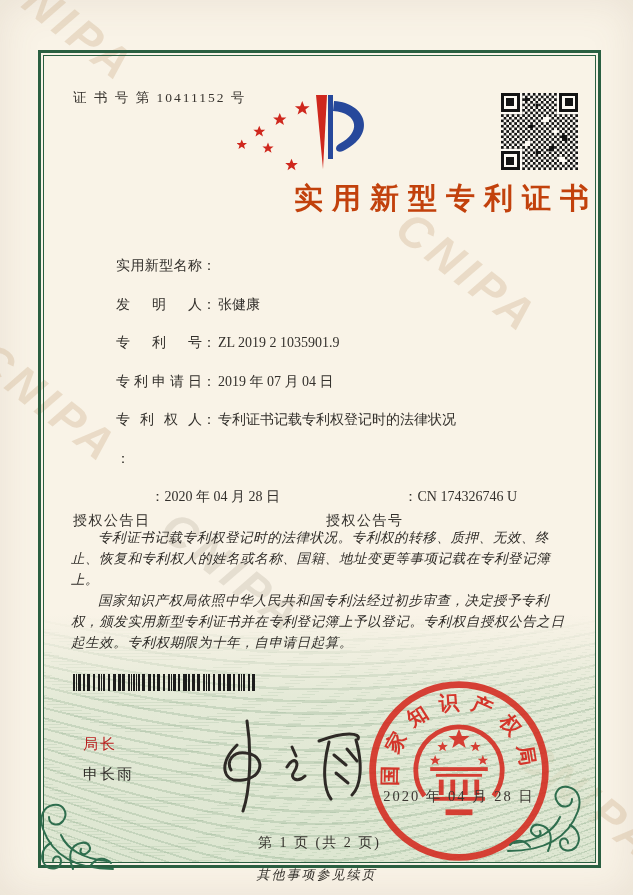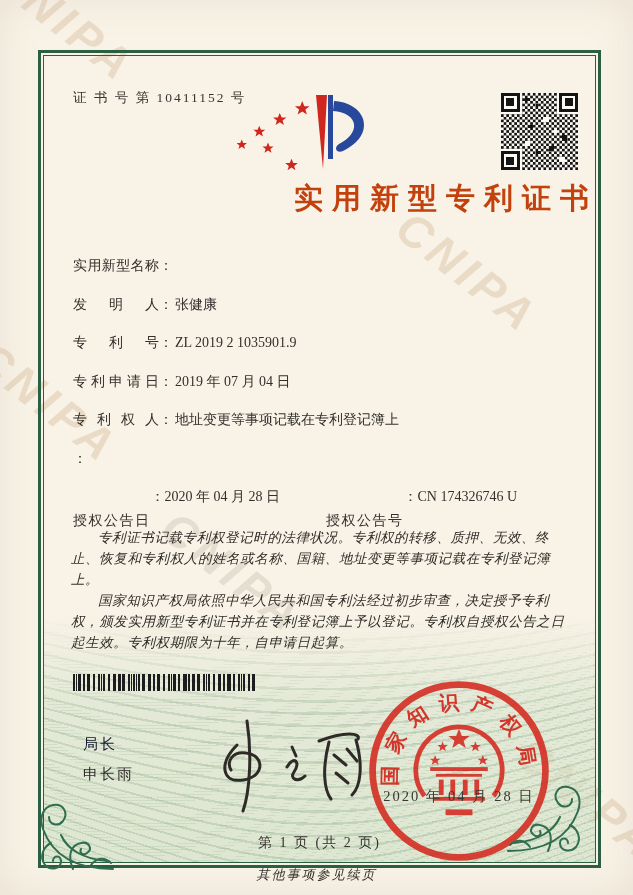--- a/index.html
+++ b/index.html
@@ -28,40 +28,40 @@
         -webkit-mask-image:linear-gradient(to bottom,transparent,black 38%);
         mask-image:linear-gradient(to bottom,transparent,black 38%);}
   
   .certno{position:absolute;left:32px;top:36px;font-size:13.5px;letter-spacing:2px;color:#38342f;}
   .logo{position:absolute;left:196px;top:34px;width:170px;height:104px;}
   .qr{position:absolute;left:460px;top:40px;width:77px;height:77px;}
   .title{position:absolute;left:0;right:0;top:126px;text-align:right;
          font-size:29px;font-weight:bold;letter-spacing:9px;color:#c2410c;}
   
   .fields{position:absolute;left:32px;right:30px;top:202px;font-size:14px;line-height:22px;color:#33302c;}
-  .frow{display:flex;margin-bottom:16.5px;}
+  .frow{display:flex;margin-bottom:16.5px;margin-left:43px;}
   .lbl{flex:0 0 86px;text-align:justify;text-align-last:justify;letter-spacing:0;}
   .colon{flex:0 0 auto;}
   .val{flex:1;margin-left:2px;}
   .grantrow{display:flex;margin-bottom:0;}
   .grantrow .pair{display:flex;}
   .grantrow .pair.right{margin-left:46px;}
   .glbl{letter-spacing:1.5px;margin-top:24px;}
   
   .paras{position:absolute;left:30px;right:28px;top:474px;font-size:13.5px;line-height:21px;
          font-style:italic;letter-spacing:.6px;color:#2f2c28;}
   .paras p{margin:0;text-indent:2em;}
   
   .barcode{position:absolute;left:32px;top:621px;width:182px;height:17px;
      background-image:
        repeating-linear-gradient(90deg,#1d1d1d 0 2px,transparent 2px 5px),
        repeating-linear-gradient(90deg,#1d1d1d 0 1px,transparent 1px 7px),
        repeating-linear-gradient(90deg,transparent 0 3px,#1d1d1d 3px 4px,transparent 4px 11px);}
   
-  .sig-title{position:absolute;left:42px;top:682px;font-size:15px;letter-spacing:2px;color:#0f172a;
+  .sig-title{position:absolute;left:42px;top:682px;font-size:15px;letter-spacing:2px;color:#b91c1c;
              font-family:"Liberation Sans","DejaVu Sans",sans-serif;}
   .sig-name{position:absolute;left:42px;top:712px;font-size:15px;letter-spacing:2px;color:#2f2c28;
              font-family:"Liberation Sans","DejaVu Sans",sans-serif;}
   .sig-script{position:absolute;left:118px;top:652px;width:220px;height:112px;}
   
   .seal{position:absolute;left:322px;top:622px;width:192px;height:192px;opacity:.93;}
   .seal-date{position:absolute;left:318px;top:734px;width:200px;text-align:center;
              font-size:14.5px;letter-spacing:2px;color:#3c3833;z-index:3;}
   
   .pageinfo{position:absolute;left:0;right:0;top:781px;text-align:center;font-size:14px;
@@ -161,21 +161,21 @@
           <span class="val">ZL 2019 2 1035901.9</span>
       </div>
       <div class="frow">
         <span class="lbl">专利申请日</span>
           <span class="colon">：</span>
           <span class="val">2019 年 07 月 04 日</span>
       </div>
       <div class="frow">
         <span class="lbl">专利权人</span>
           <span class="colon">：</span>
-          <span class="val">地址变更等事项记载在专利登记簿上</span>
+          <span class="val">专利证书记载专利权登记时的法律状况</span>
       </div>
       <div class="frow">
           <span class="colon">：</span>
       </div>
       <div class="grantrow">
         <span class="pair">
           <span class="glbl">授权公告日</span>
             <span class="colon">：</span>
             <span>2020 年 04 月 28 日</span>
         </span>

